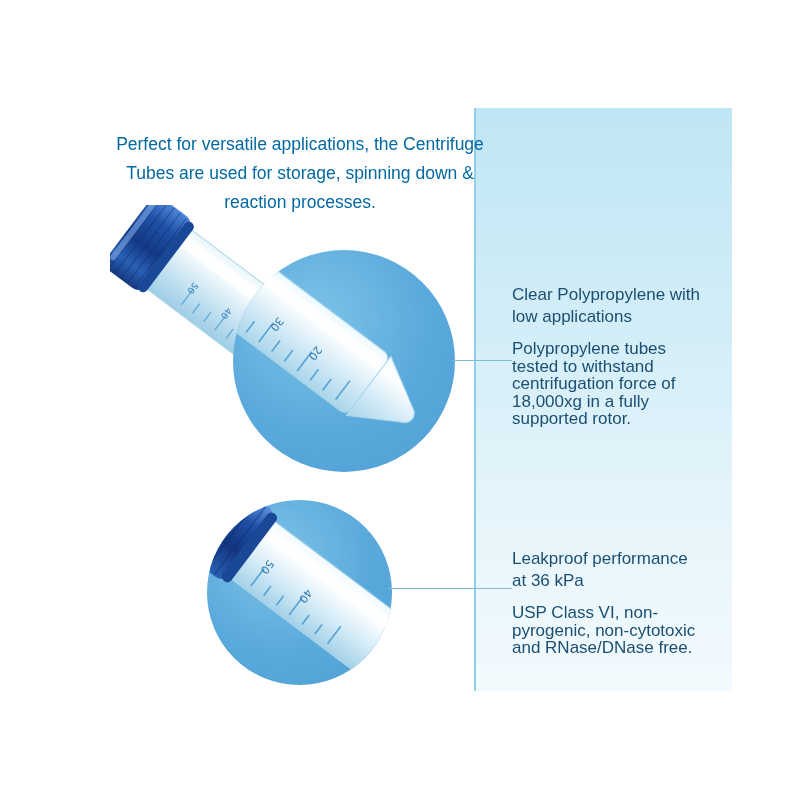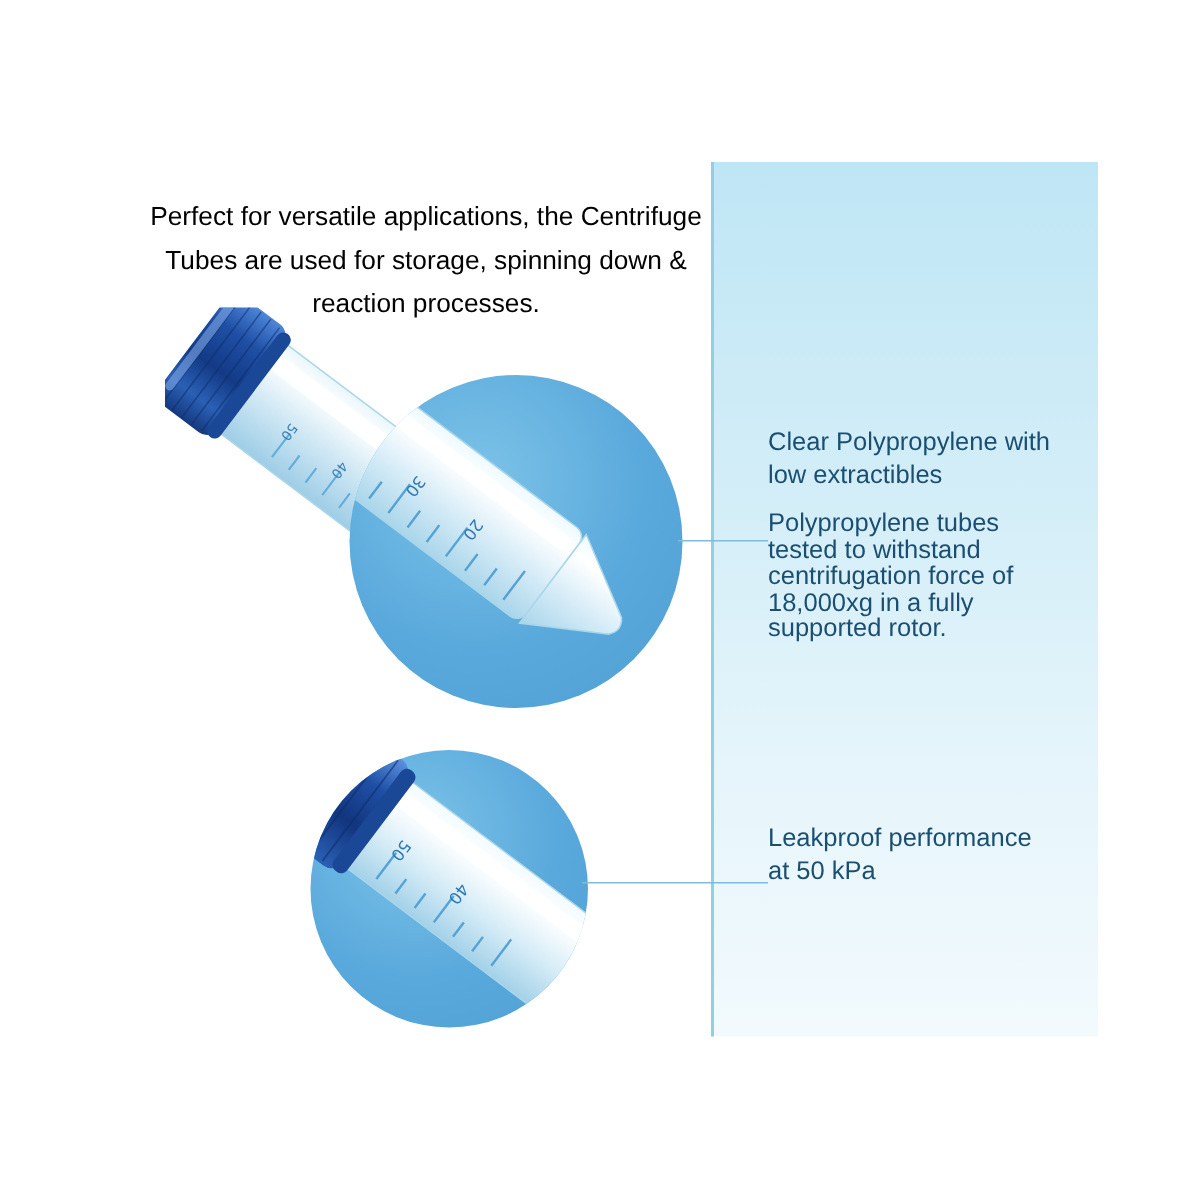--- a/index.html
+++ b/index.html
@@ -30,27 +30,27 @@
     left: 474px;
     top: 108px;
     width: 2px;
     height: 583px;
     background: #8fcfe8;
   }
 
   
   .headline {
     position: absolute;
-    left: 94px;
+    left: 110px;
     top: 130px;
     width: 380px;
     text-align: center;
     font-size: 17.5px;
     line-height: 29px;
-    color: #000000;
+    color: #0369a1;
   }
 
   
   .circle {
     position: absolute;
     border-radius: 50%;
     background: radial-gradient(circle at 38% 32%, #7cc3e8 0%, #5aa9dc 55%, #4f9fd4 100%);
     overflow: hidden;
   }
   #circle-top {
@@ -268,19 +268,20 @@
       <rect x="-8" y="2" width="7" height="66" rx="3.5" fill="#86aeea" opacity="0.6"></rect>
       <rect x="46" y="-6" width="11" height="84" rx="5" fill="#1a4796"></rect>
     </g>
   </svg>
 </div>
 
 <div class="connector" id="connector-top"></div>
 <div class="connector" id="connector-bottom"></div>
 
 <div class="block" id="block-top">
-  <h3 class="block-title">Clear Polypropylene with low extractibles</h3>
+  <h3 class="block-title">Clear Polypropylene with low applications</h3>
   <p class="block-body">Polypropylene tubes tested to withstand centrifugation force of 18,000xg in a fully supported rotor.</p>
 </div>
 
 <div class="block" id="block-bottom">
-  <h3 class="block-title">Leakproof performance at 50 kPa</h3>
+  <h3 class="block-title">Leakproof performance at 36 kPa</h3>
+  <p class="block-body">USP Class VI, non-pyrogenic, non-cytotoxic and RNase/DNase free.</p>
 </div>
 
 </body></html>

